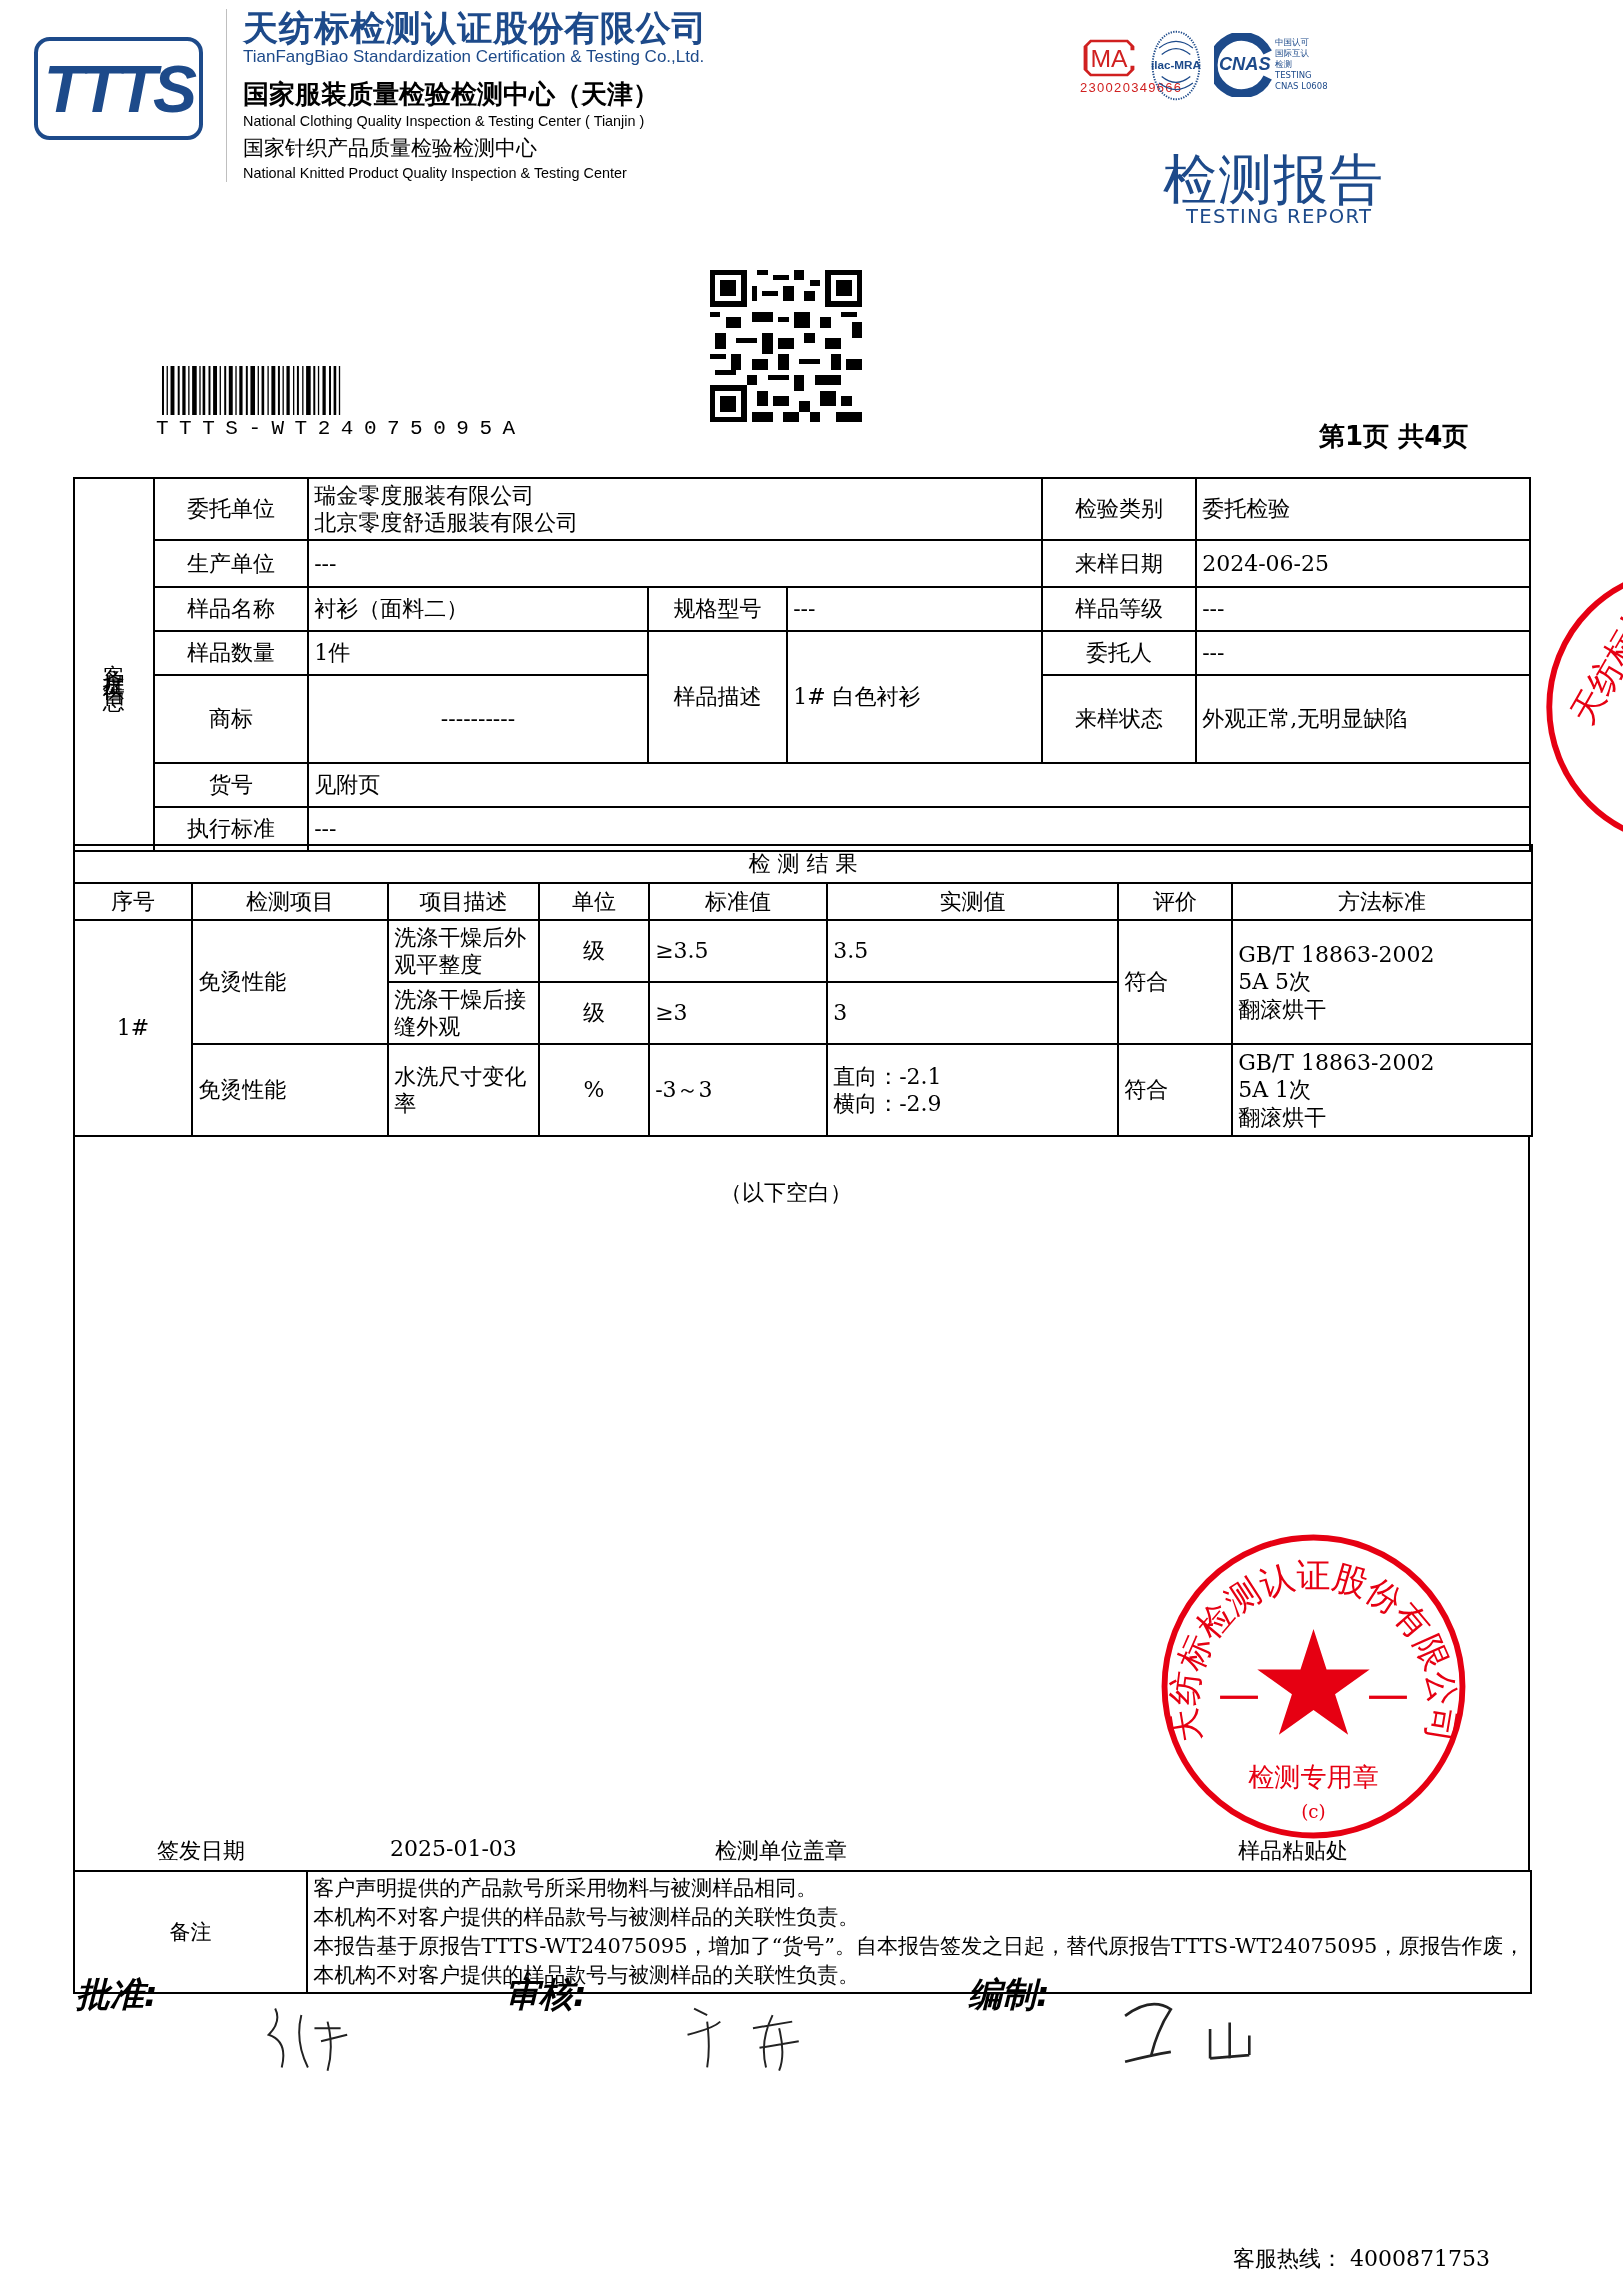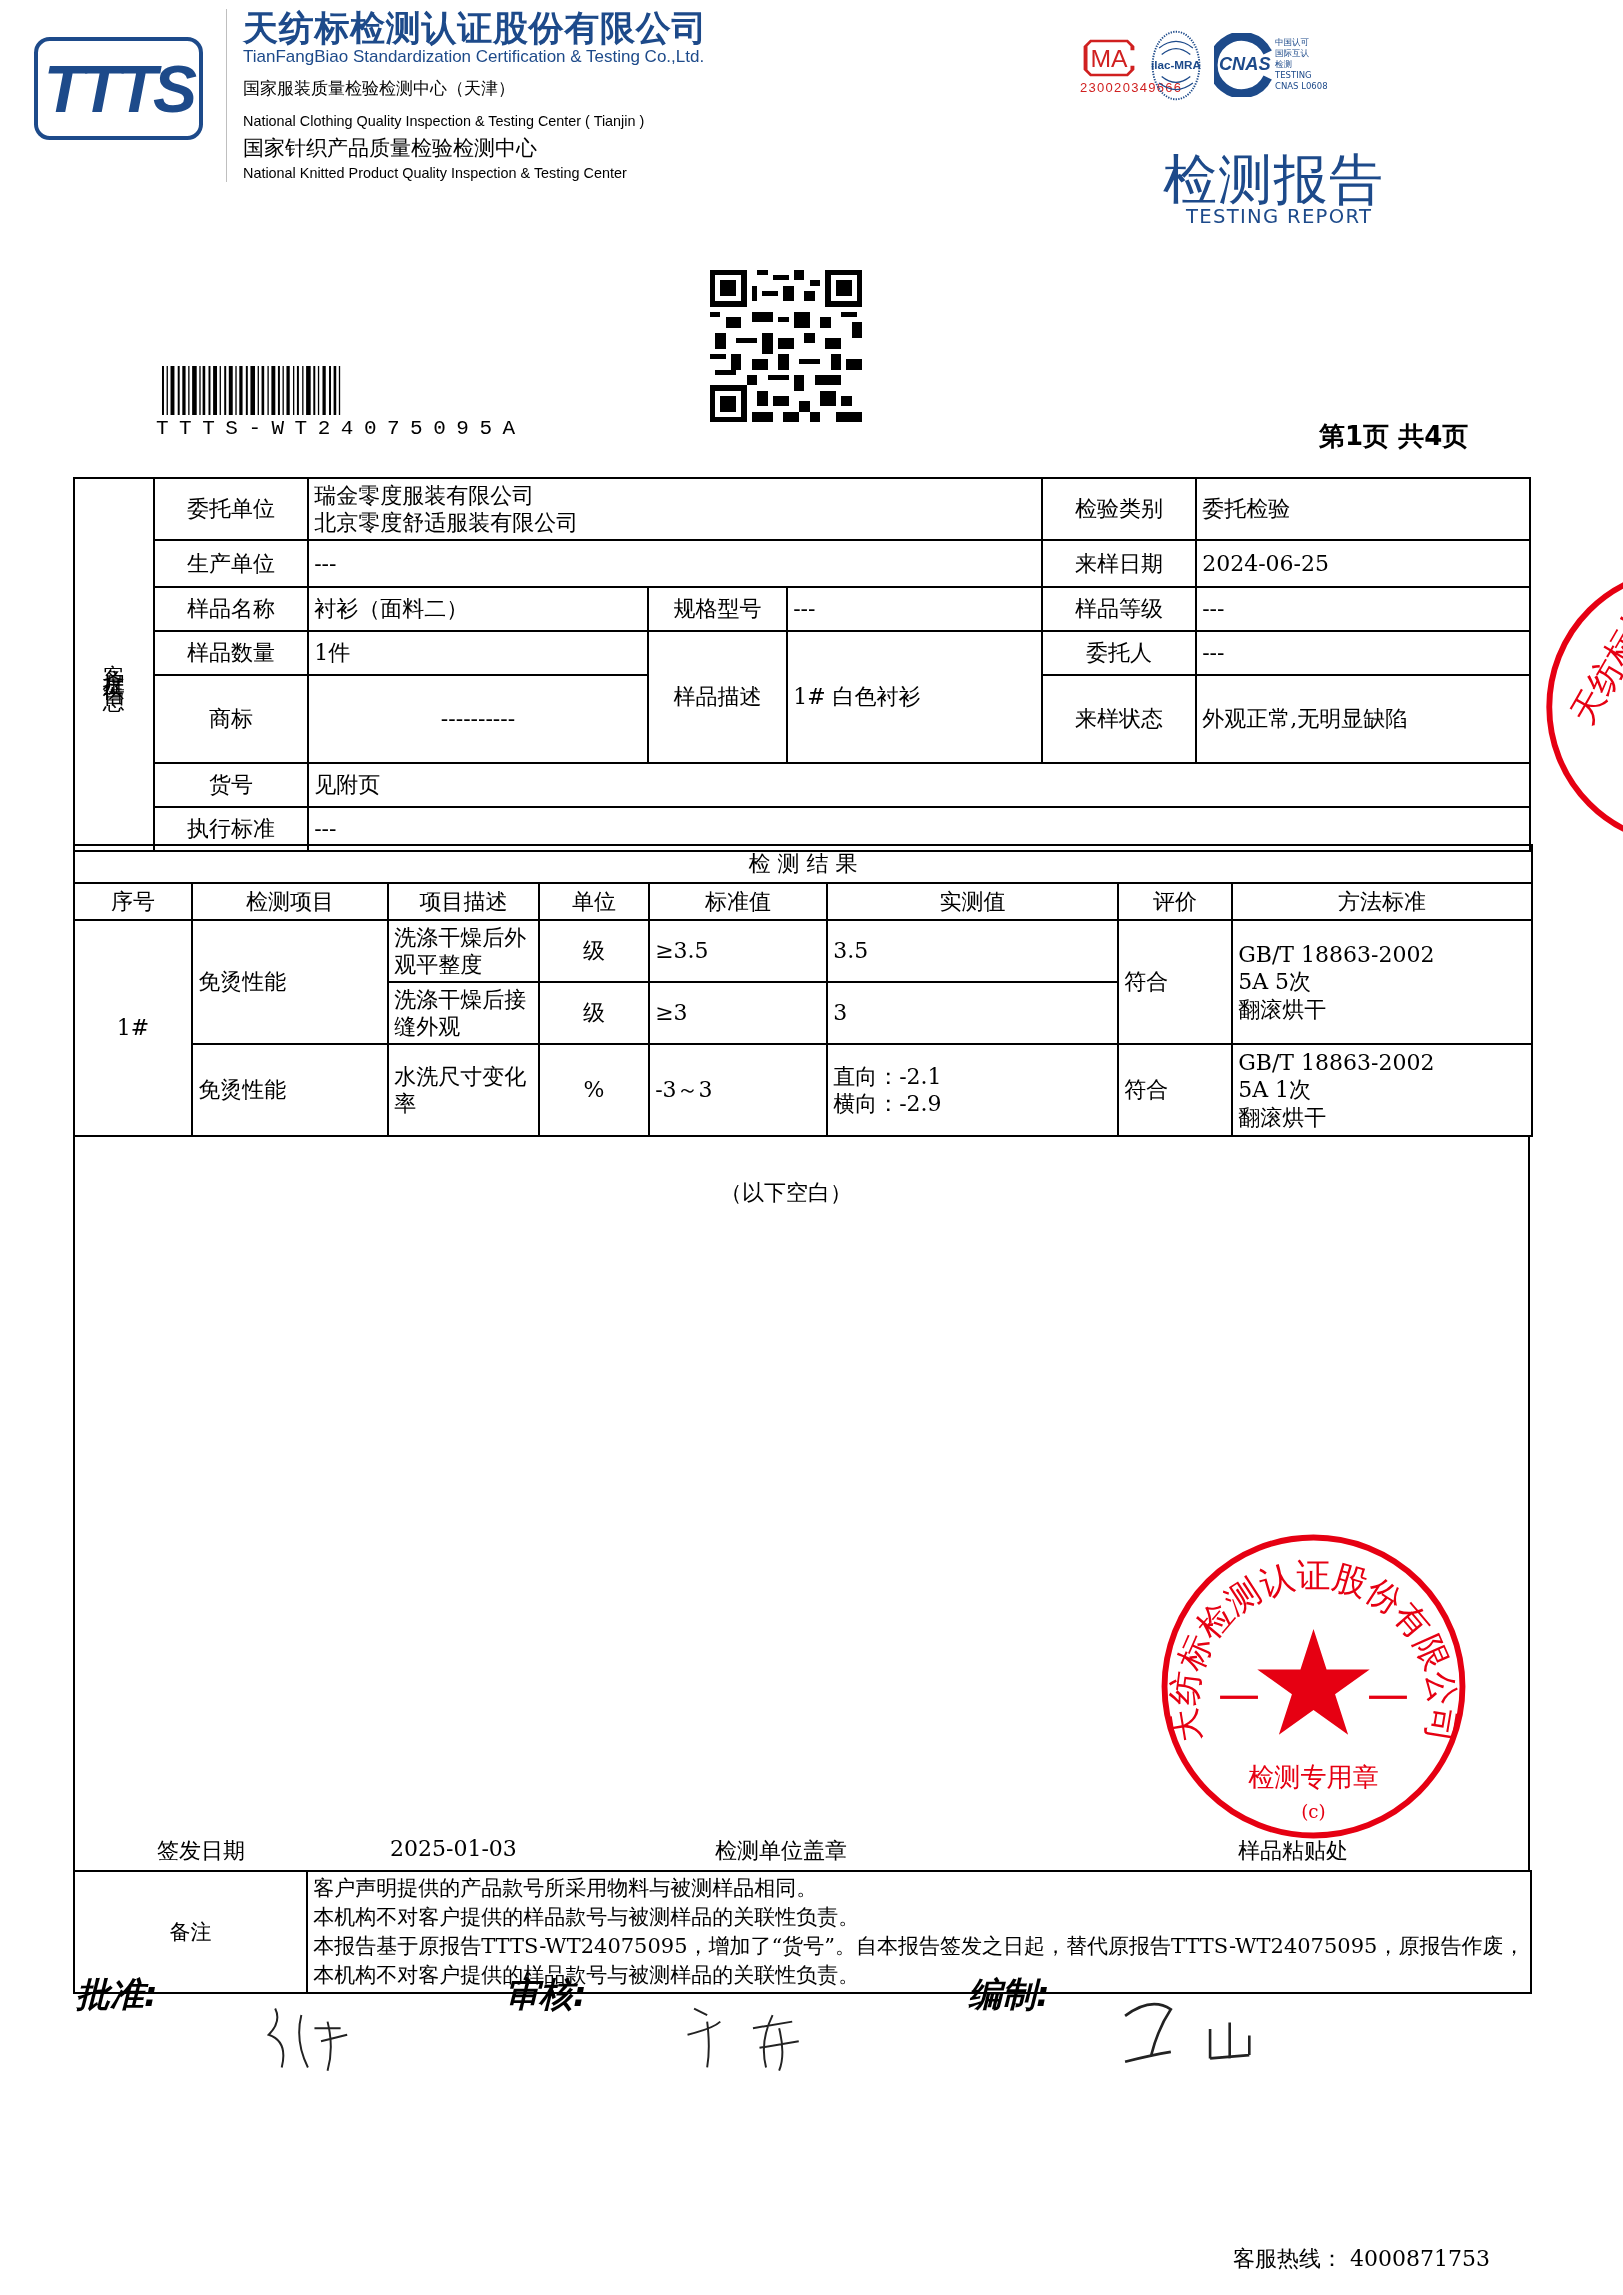--- a/index.html
+++ b/index.html
@@ -4,21 +4,21 @@
 <style>
   html,body{margin:0;padding:0;background:#fff;}
   body{width:1623px;height:2295px;position:relative;overflow:hidden;font-family:"DejaVu Serif","Liberation Serif",serif;color:#000;}
   .abs{position:absolute;}
   
   .logo-box{left:34px;top:37px;width:169px;height:103px;border:4.6px solid #1d4a8a;border-radius:15.7px;box-sizing:border-box;display:flex;align-items:center;justify-content:center;}
   .logo-text{font-family:"Liberation Sans",sans-serif;font-style:italic;font-weight:bold;font-size:66px;color:#1d4a8a;letter-spacing:-3.9px;}
   .hdr-sep{left:226px;top:9.2px;width:1.3px;height:173px;background:#bfbfbf;}
   .co-cn{left:243px;top:5.2px;font-family:"DejaVu Sans",sans-serif;font-size:35px;color:#1d4a8a;font-weight:bold;letter-spacing:0.7px;white-space:nowrap;}
   .co-en{left:243px;top:47px;font-family:"Liberation Sans",sans-serif;font-size:17px;color:#1d4a8a;white-space:nowrap;}
-  .ctr1-cn{left:243px;top:77px;font-family:"DejaVu Sans",sans-serif;font-size:17px;white-space:nowrap;}
+  .ctr1-cn{left:243px;top:77px;font-family:"DejaVu Sans",sans-serif;font-size:26px;white-space:nowrap;font-weight:bold;}
   .ctr1-en{left:243px;top:113px;font-family:"Liberation Sans",sans-serif;font-size:14.4px;white-space:nowrap;}
   .ctr2-cn{left:243px;top:134px;font-family:"DejaVu Sans",sans-serif;font-size:21px;white-space:nowrap;}
   .ctr2-en{left:243px;top:165px;font-family:"Liberation Sans",sans-serif;font-size:14.4px;white-space:nowrap;}
   
   .cma{left:1081px;top:37px;width:56px;height:42px;}
   .cma-num{left:1080px;top:80px;font-family:"Liberation Sans",sans-serif;font-size:13px;color:#d02020;letter-spacing:1.3px;}
   .ilac{left:1150px;top:27.5px;width:52px;height:75px;}
   .cnas{left:1214px;top:33px;width:59px;height:64px;}
   .cnas-side{left:1275px;top:37px;font-family:"DejaVu Sans",sans-serif;font-size:8.5px;color:#1d4a8a;line-height:11px;}
   .rpt-cn{left:1163px;top:144px;font-family:"DejaVu Sans",sans-serif;font-size:54px;color:#1d4a8a;letter-spacing:1.3px;}

